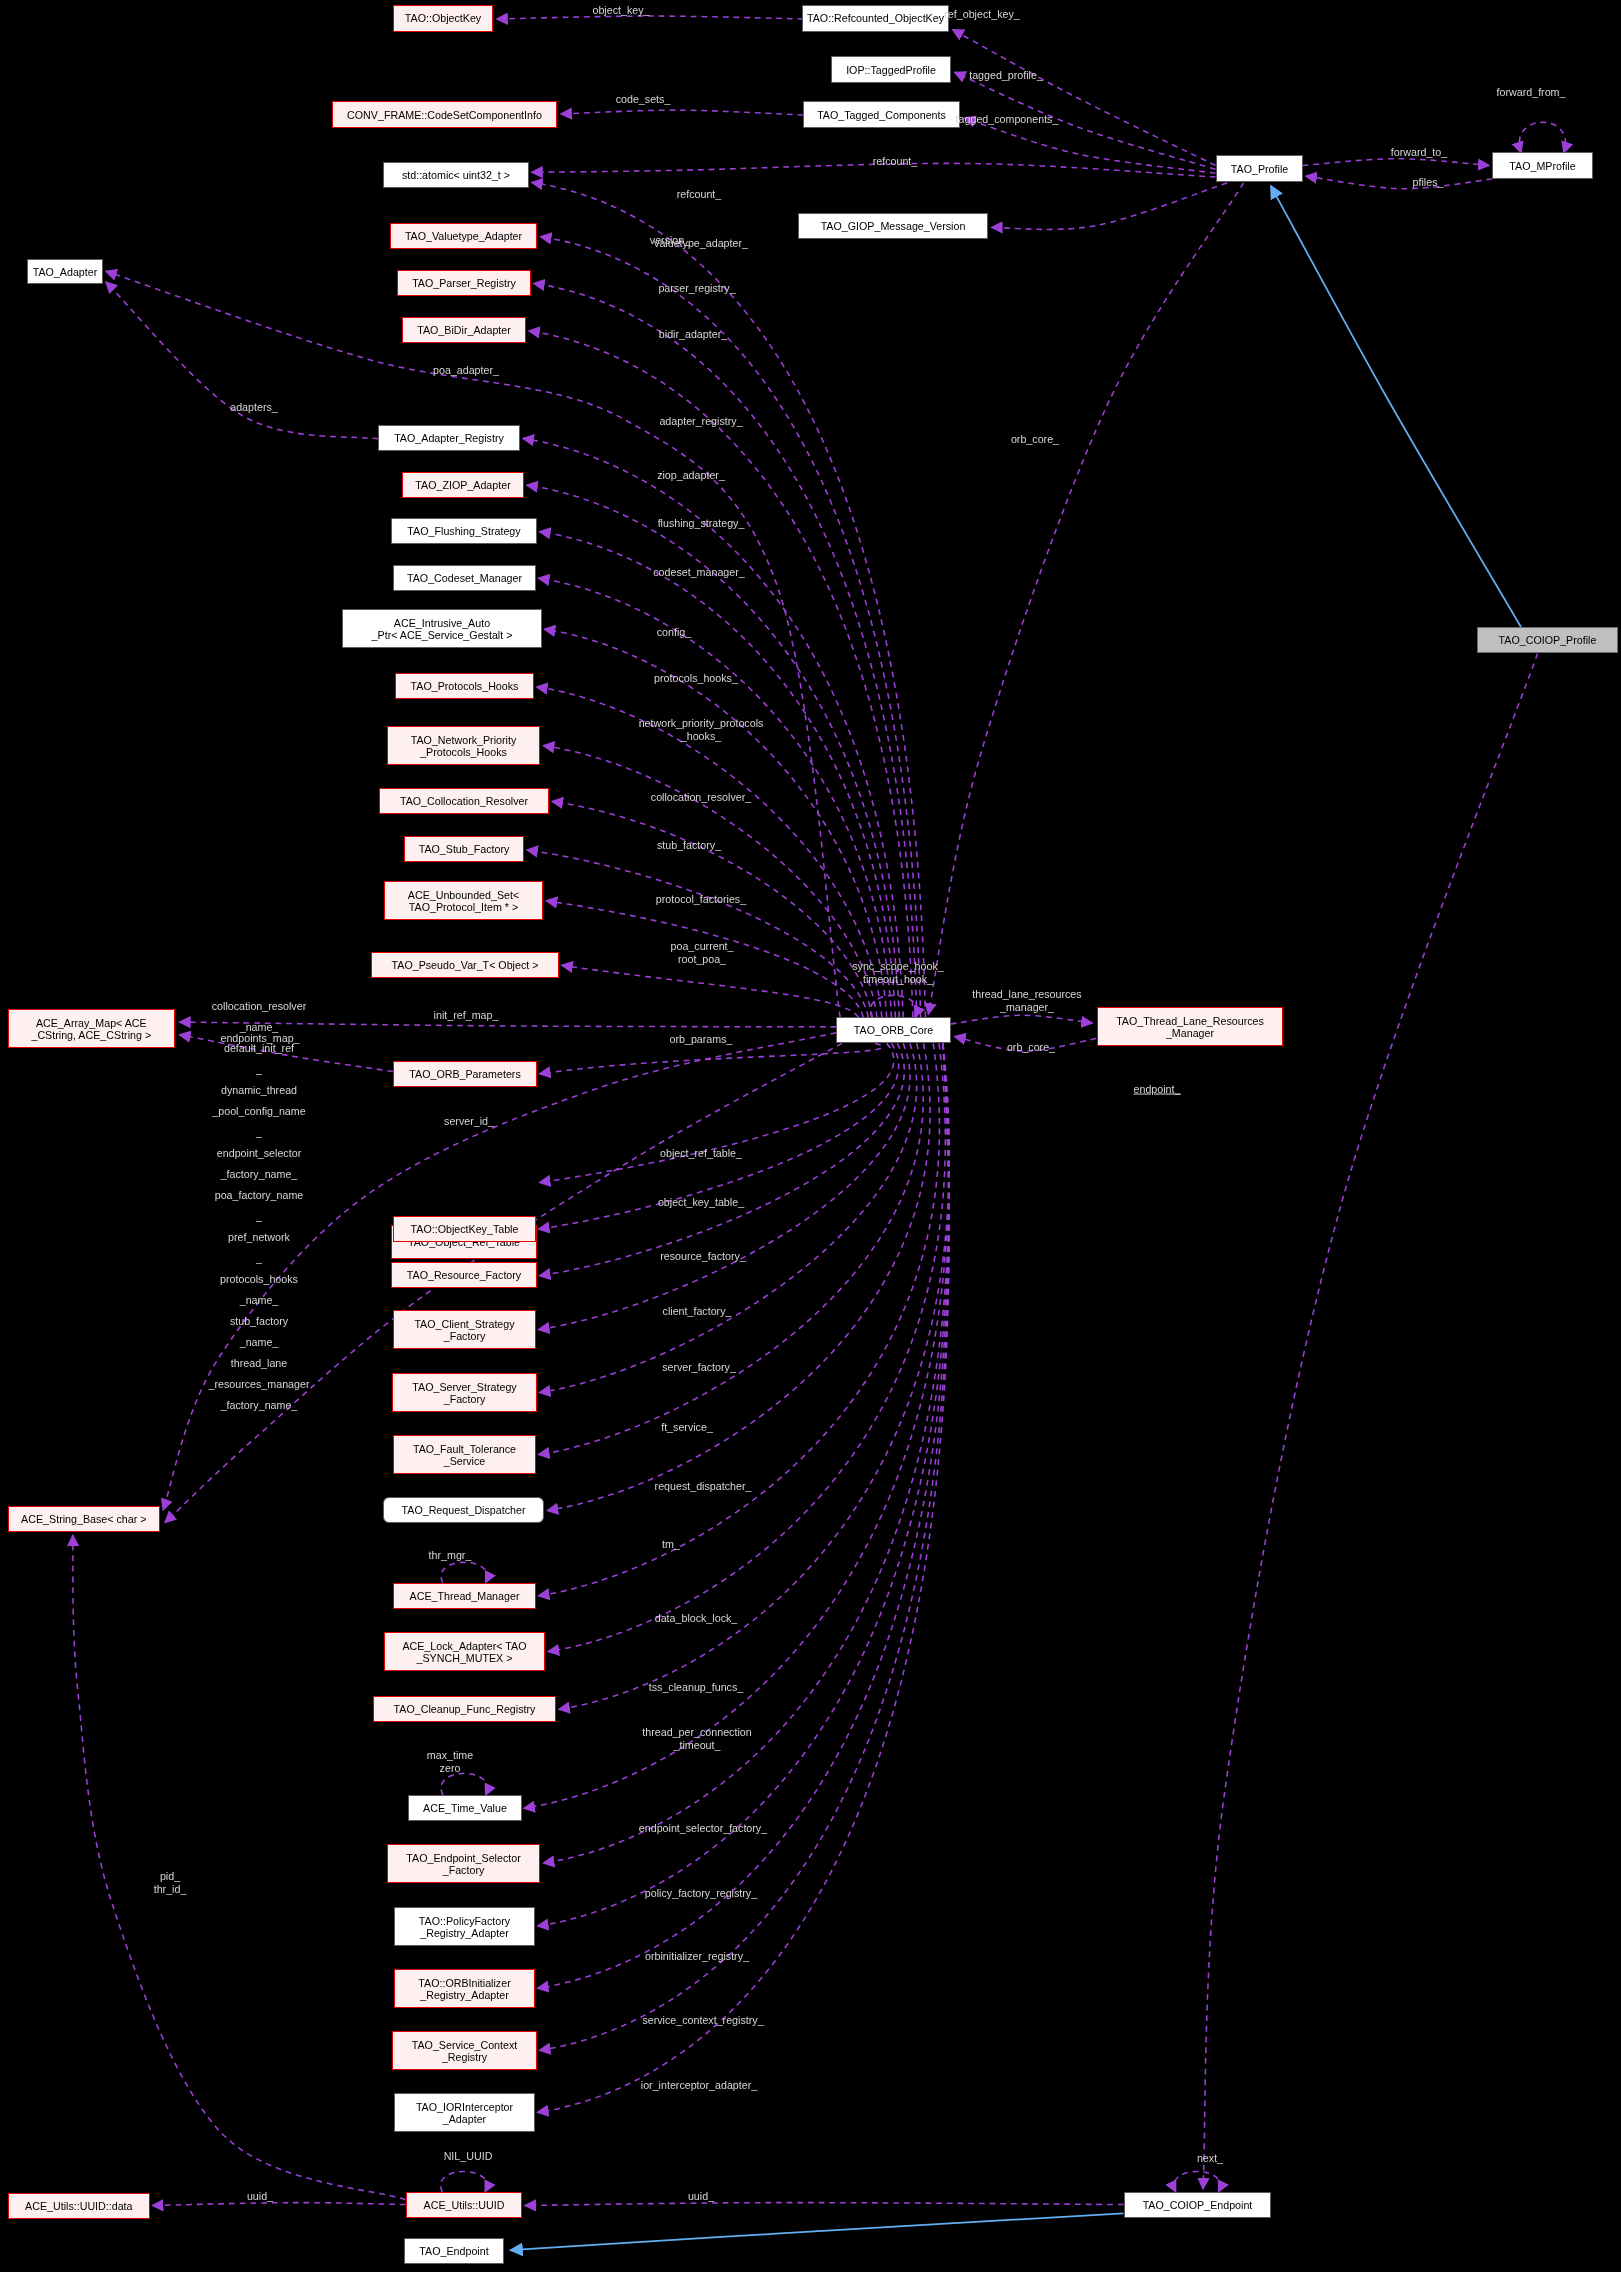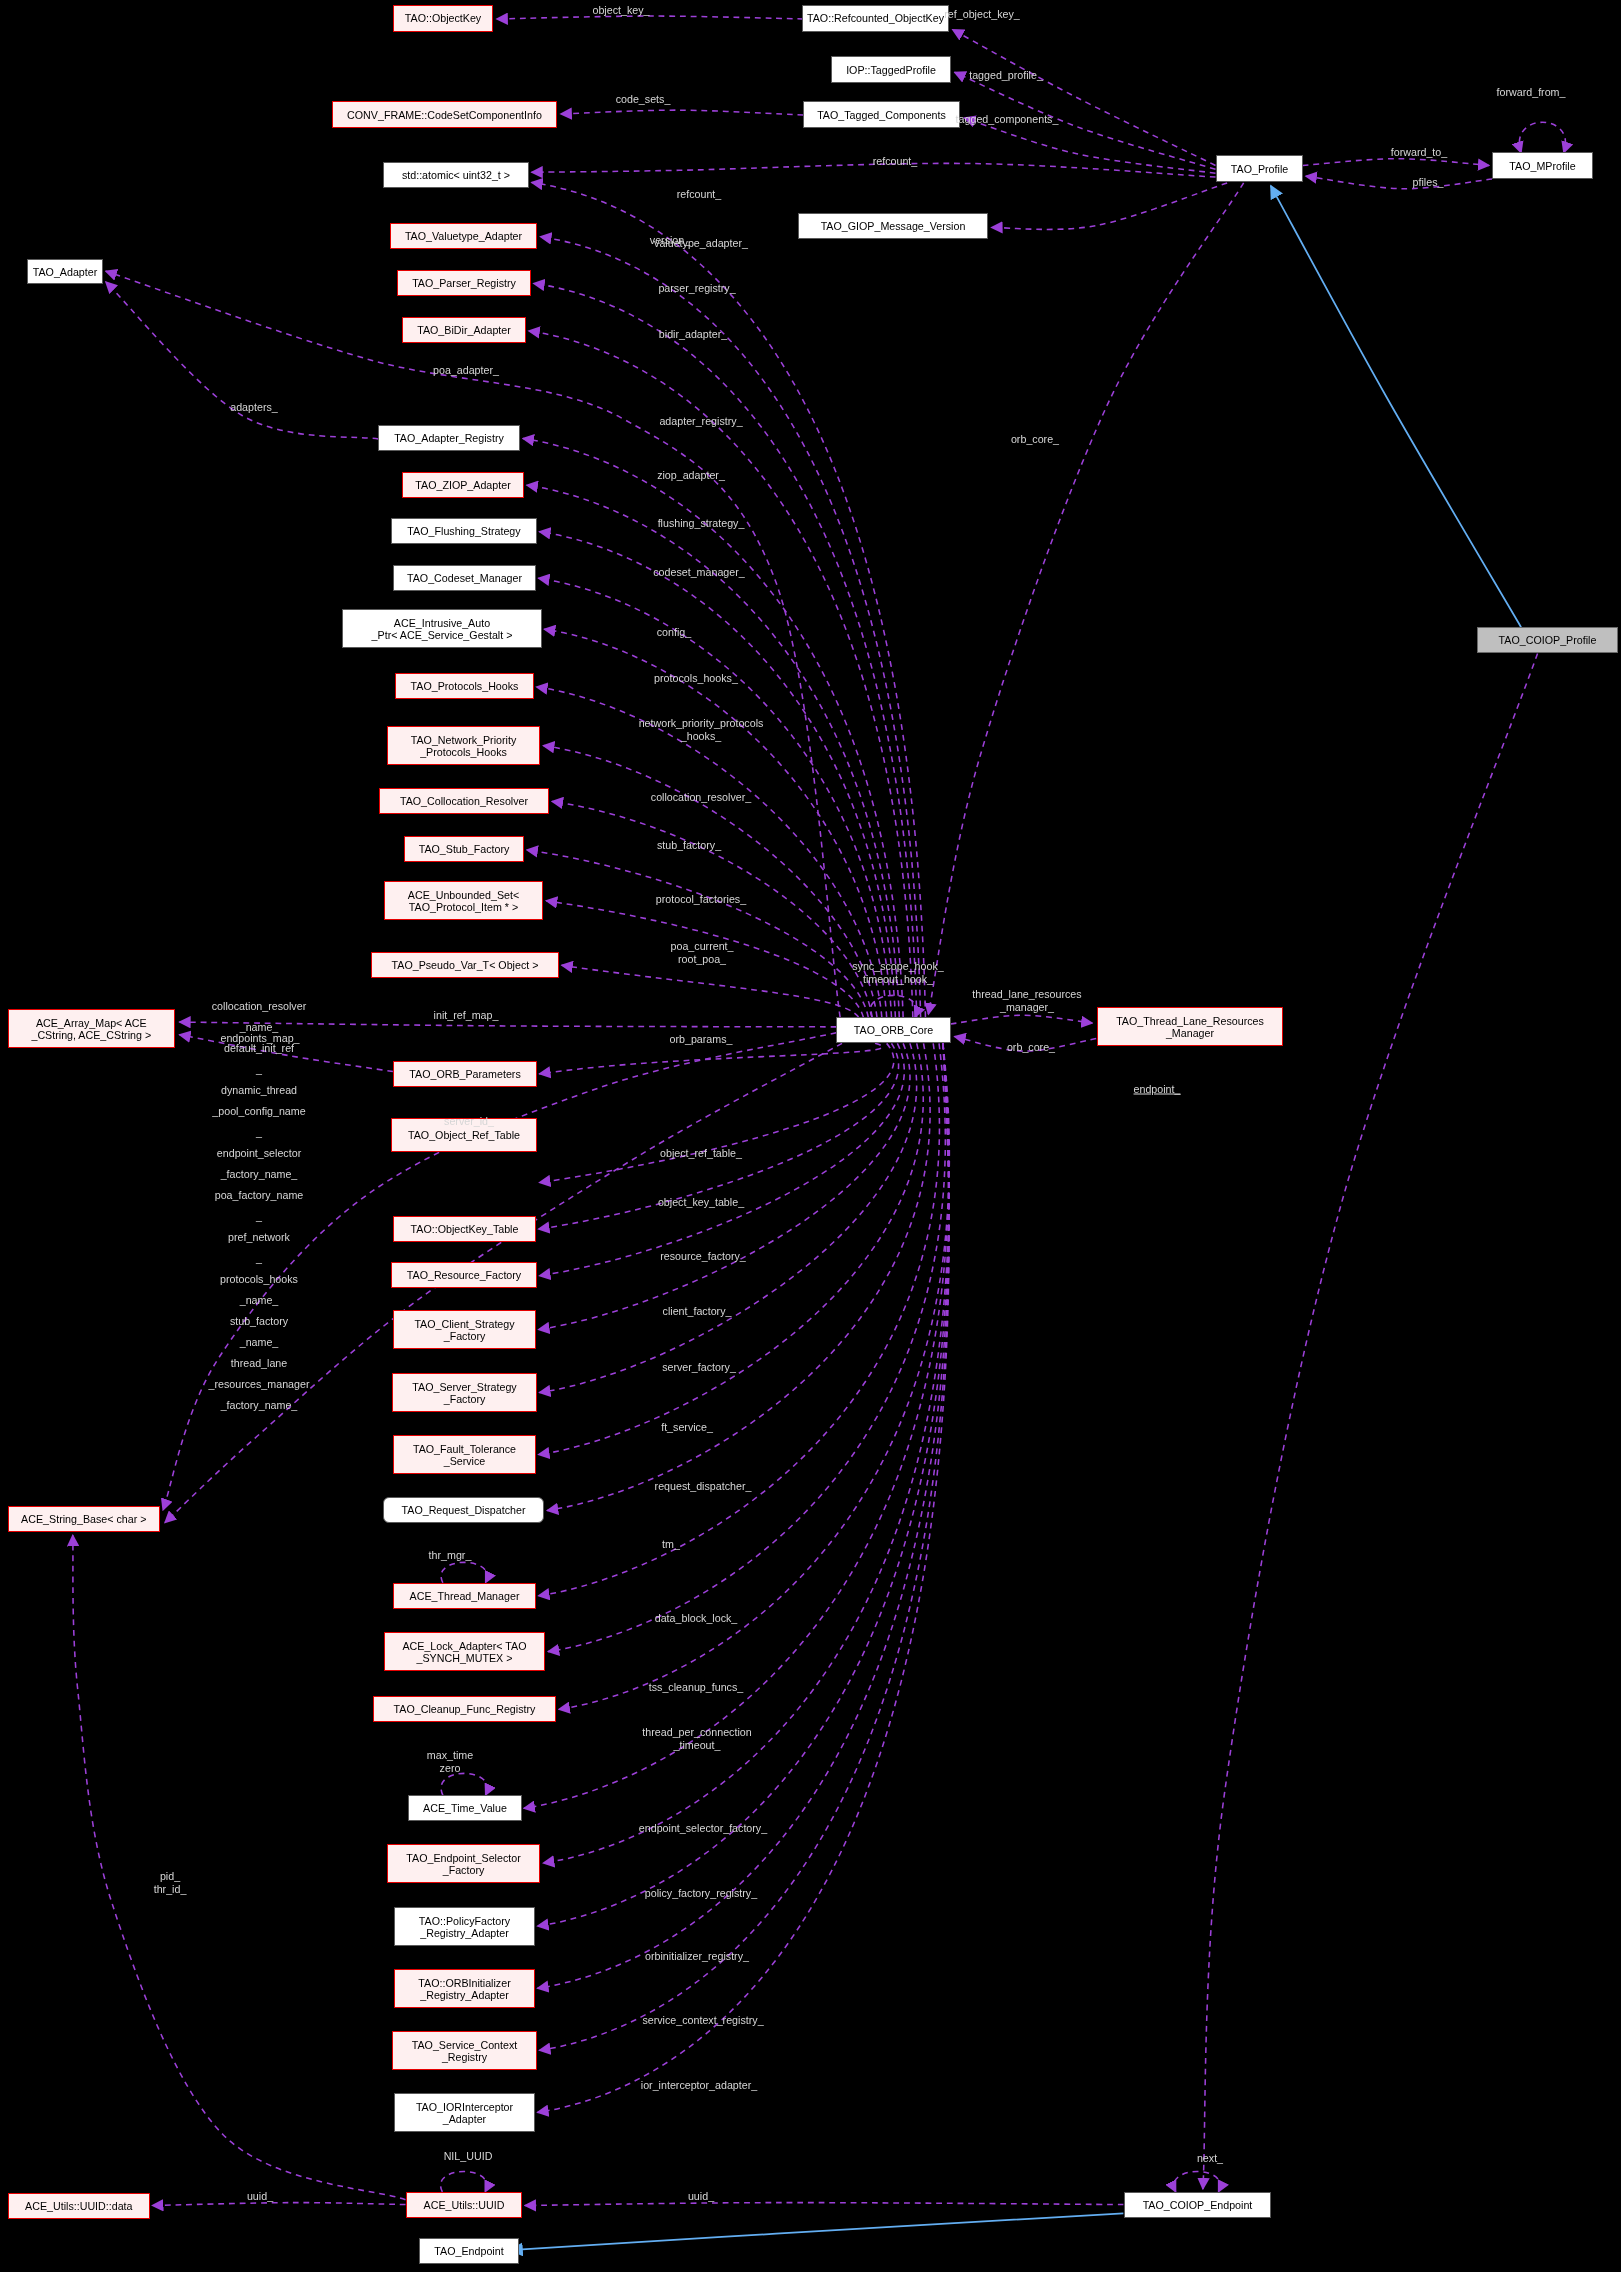--- a/index.html
+++ b/index.html
@@ -116,21 +116,21 @@
       <div class="node red" style="left: 387px; top: 726px; width: 153px; height: 39px;">TAO_Network_Priority
 _Protocols_Hooks</div>
       <div class="node red" style="left: 379px; top: 788px; width: 170px; height: 26px;">TAO_Collocation_Resolver</div>
       <div class="node red" style="left: 404px; top: 836px; width: 120px; height: 26px;">TAO_Stub_Factory</div>
       <div class="node red" style="left: 384px; top: 881px; width: 159px; height: 39px;">ACE_Unbounded_Set&lt;
 TAO_Protocol_Item * &gt;</div>
       <div class="node red" style="left: 371px; top: 952px; width: 188px; height: 26px;">TAO_Pseudo_Var_T&lt; Object &gt;</div>
       <div class="node red" style="left: 7.8px; top: 1009px; width: 167px; height: 39px;">ACE_Array_Map&lt; ACE
 _CString, ACE_CString &gt;</div>
       <div class="node red" style="left: 393px; top: 1061px; width: 144px; height: 26px;">TAO_ORB_Parameters</div>
-      <div class="node red" style="left: 391px; top: 1118px; width: 146px; height: 34px;">TAO_Object_Ref_Table</div>
+      <div class="node red" style="left: 391px; top: 1225px; width: 146px; height: 34px;">TAO_Object_Ref_Table</div>
       <div class="node red" style="left: 393px; top: 1216px; width: 143px; height: 26px;">TAO::ObjectKey_Table</div>
       <div class="node red" style="left: 391px; top: 1262px; width: 146px; height: 26px;">TAO_Resource_Factory</div>
       <div class="node red" style="left: 393px; top: 1310px; width: 143px; height: 39px;">TAO_Client_Strategy
 _Factory</div>
       <div class="node red" style="left: 392px; top: 1373px; width: 145px; height: 39px;">TAO_Server_Strategy
 _Factory</div>
       <div class="node red" style="left: 393px; top: 1435px; width: 143px; height: 39px;">TAO_Fault_Tolerance
 _Service</div>
       <div class="node" style="left: 383px; top: 1497px; width: 161px; height: 26px; border-radius: 6px;">TAO_Request_Dispatcher</div>
       <div class="node red" style="left: 393px; top: 1583px; width: 143px; height: 26px;">ACE_Thread_Manager</div>
@@ -144,21 +144,21 @@
 _Registry_Adapter</div>
       <div class="node red" style="left: 394px; top: 1969px; width: 141px; height: 39px;">TAO::ORBInitializer
 _Registry_Adapter</div>
       <div class="node red" style="left: 392px; top: 2031px; width: 145px; height: 39px;">TAO_Service_Context
 _Registry</div>
       <div class="node" style="left: 394px; top: 2093px; width: 141px; height: 39px;">TAO_IORInterceptor
 _Adapter</div>
       <div class="node red" style="left: 406px; top: 2192px; width: 116px; height: 26px;">ACE_Utils::UUID</div>
       <div class="node red" style="left: 7.8px; top: 2193px; width: 142px; height: 26px;">ACE_Utils::UUID::data</div>
       <div class="node red" style="left: 7.8px; top: 1506px; width: 152px; height: 26px;">ACE_String_Base&lt; char &gt;</div>
-      <div class="node" style="left: 419px; top: 2238px; width: 100px; height: 26px;">TAO_Endpoint</div>
+      <div class="node" style="left: 404px; top: 2238px; width: 100px; height: 26px;">TAO_Endpoint</div>
       <div class="node" style="left: 836px; top: 1017px; width: 115px; height: 26px;">TAO_ORB_Core</div>
       <div class="node red" style="left: 1097px; top: 1007px; width: 186px; height: 39px;">TAO_Thread_Lane_Resources
 _Manager</div>
       <div class="node current" style="left: 1477px; top: 627px; width: 141px; height: 26px;">TAO_COIOP_Profile</div>
       <div class="node" style="left: 1124px; top: 2192px; width: 147px; height: 26px;">TAO_COIOP_Endpoint</div>
     </div>
   <div id="labels-layer">
       <div class="elabel" style="left: 621px; top: 9.7px;">object_key_</div>
       <div class="elabel" style="left: 982px; top: 13.6px;">ref_object_key_</div>
       <div class="elabel" style="left: 1006px; top: 75px;">tagged_profile_</div>

